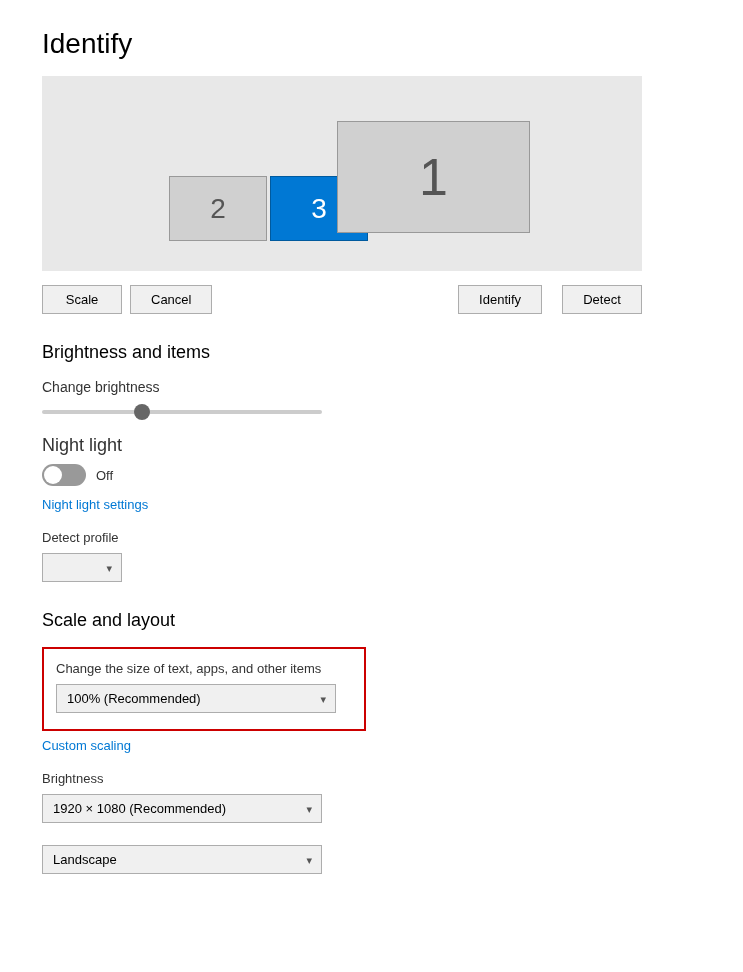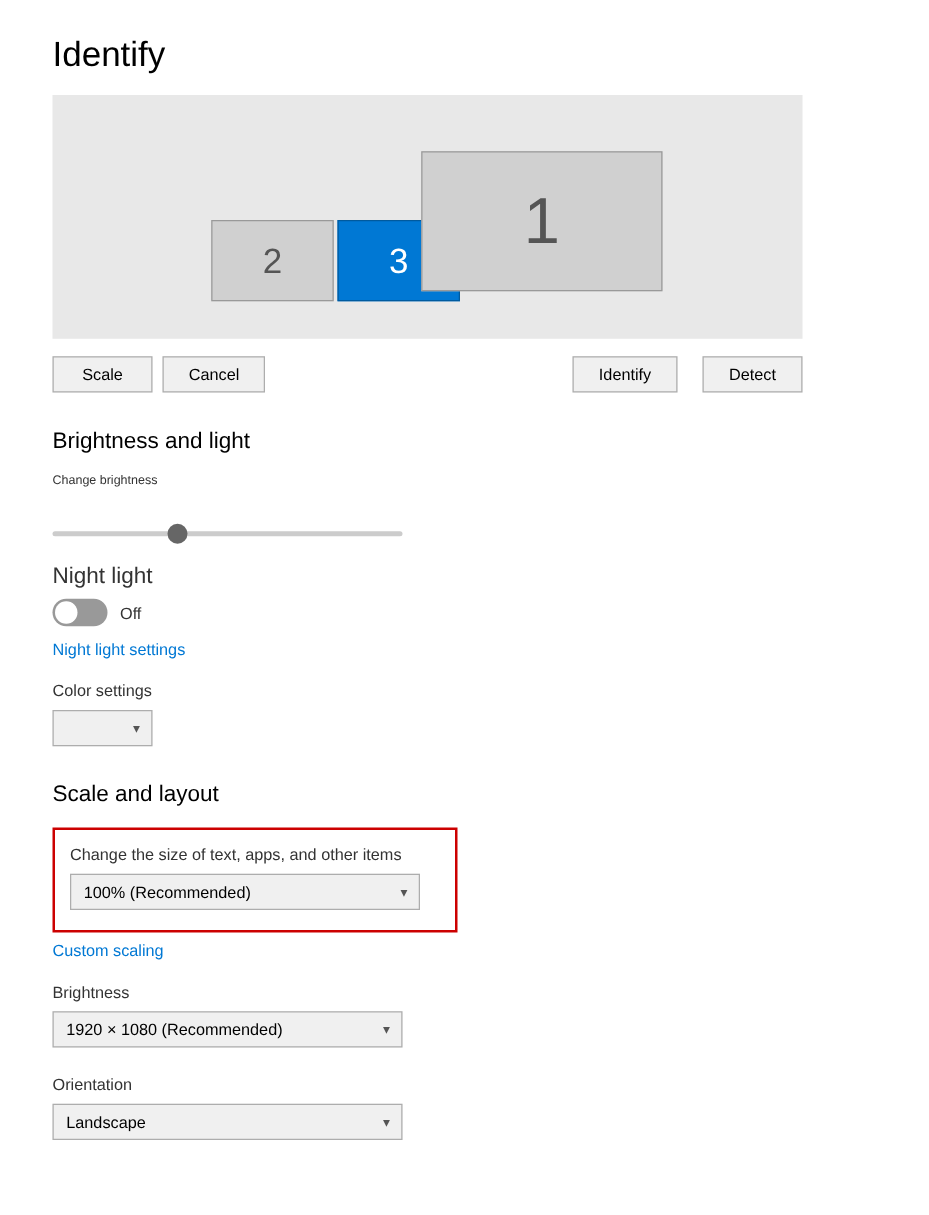--- a/index.html
+++ b/index.html
@@ -102,23 +102,23 @@
     
     .section-title {
       font-size: 18px;
       font-weight: 400;
       margin-bottom: 16px;
       margin-top: 8px;
     }
 
     
     .brightness-label {
-      font-size: 10px;
-      color: #333;
-      margin-bottom: 26px;
+      font-size: 14px;
+      color: #333;
+      margin-bottom: 6px;
     }
 
     .slider-container {
       margin-bottom: 18px;
       width: 280px;
     }
 
     input[type=range] {
       -webkit-appearance: none;
       width: 280px;
@@ -267,38 +267,38 @@
   <div class="buttons-row">
     <button class="btn">Scale</button>
     <button class="btn">Cancel</button>
     <div class="btn-group-right">
       <button class="btn">Identify</button>
       <button class="btn">Detect</button>
     </div>
   </div>
 
   <div>
-    <div class="section-title">Brightness and light</div>
+    <div class="section-title">Brightness and items</div>
 
     <div class="brightness-label">Change brightness</div>
     <div class="slider-container">
       <input type="range" min="0" max="100" value="35" style="">
     </div>
 
     <div class="night-light-label">Night light</div>
     <div class="toggle-row">
       <div class="toggle">
         <div class="toggle-knob"></div>
       </div>
       <span class="toggle-off-label">Off</span>
     </div>
 
     <a class="link">Night light settings</a>
 
-    <div class="color-profile-label">Color settings</div>
+    <div class="color-profile-label">Detect profile</div>
     <div class="dropdown-wrapper" style="width:80px; margin-bottom:28px;">
       <select style="width:80px; padding:6px 28px 6px 8px; border:1px solid #adadad; background:#f0f0f0; font-size:13px; appearance:none; -webkit-appearance:none;">
         <option></option>
       </select>
       <span class="dropdown-arrow">▾</span>
     </div>
   </div>
 
   <div>
     <div class="section-title">Scale and layout</div>
@@ -327,21 +327,20 @@
           <option>1920 × 1080 (Recommended)</option>
           <option>1600 × 900</option>
           <option>1280 × 720</option>
         </select>
         <span class="dropdown-arrow">▾</span>
       </div>
     </div>
 
     
     <div class="field-block">
-      <div class="field-label">Orientation</div>
       <div class="dropdown-wrapper">
         <select>
           <option>Landscape</option>
           <option>Portrait</option>
           <option>Landscape (flipped)</option>
           <option>Portrait (flipped)</option>
         </select>
         <span class="dropdown-arrow">▾</span>
       </div>
     </div>

